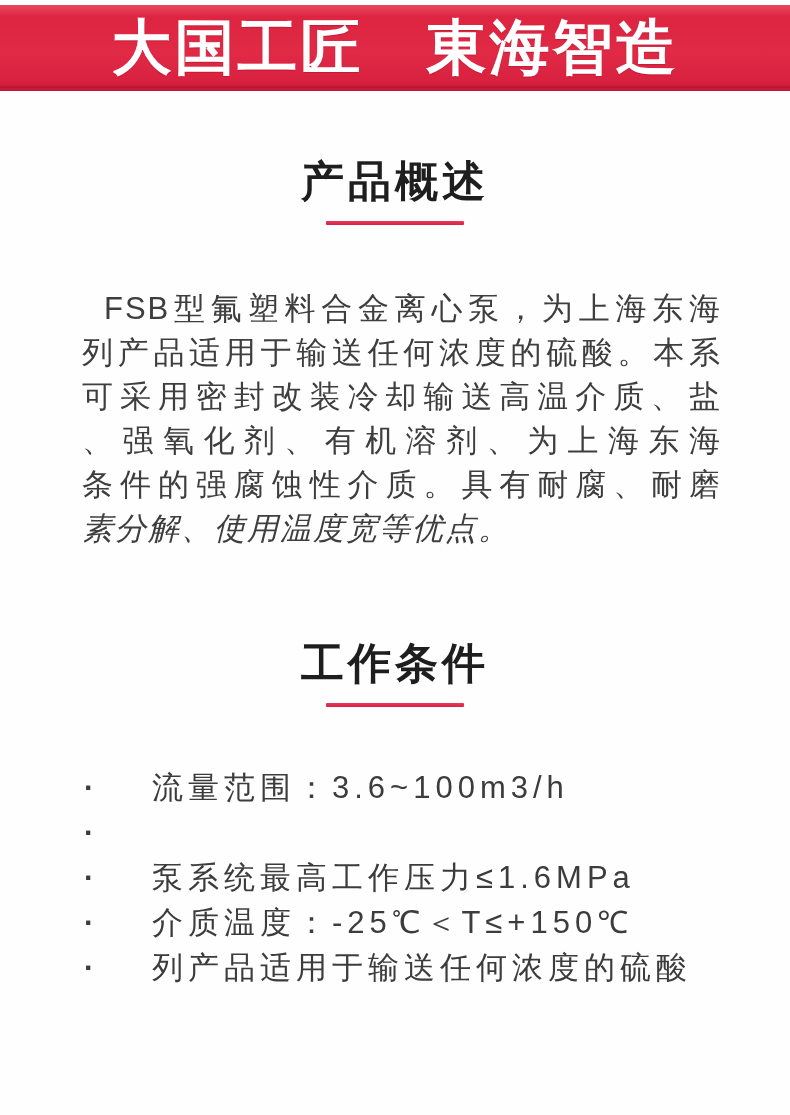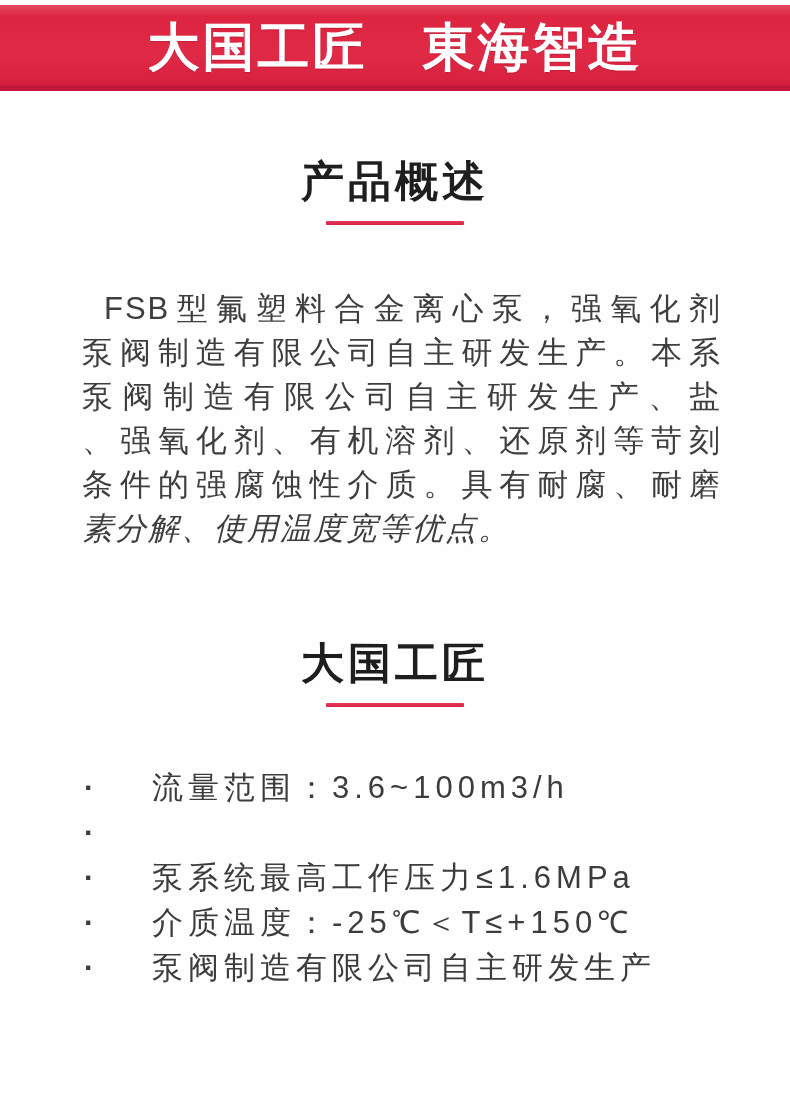--- a/index.html
+++ b/index.html
@@ -38,21 +38,21 @@
     left: 0;
     right: 0;
     bottom: 3px;
     height: 2px;
     background: #bb1634;
     opacity: .85;
   }
   .banner-title {
     margin: 0;
     color: #ffffff;
-    font-size: 52px;
+    font-size: 60px;
     font-weight: bold;
     letter-spacing: 3px;
     white-space: nowrap;
     text-shadow: 0 1px 1px rgba(120,0,20,.25);
   }
 
   
   .section-title {
     margin: 0;
     text-align: center;
@@ -122,49 +122,49 @@
 
   <header class="banner">
     <h1 class="banner-title">大国工匠　東海智造</h1>
   </header>
 
   <section class="section overview">
     <h2 class="section-title">产品概述</h2>
     <div class="title-underline"></div>
 
     <div class="paragraph">
-      <div class="para-line first">FSB型氟塑料合金离心泵，强氧化剂</div>
-      <div class="para-line">泵阀制造有限公司自主研发生产。本系</div>
-      <div class="para-line">泵阀制造有限公司自主研发生产、盐</div>
-      <div class="para-line">、强氧化剂、有机溶剂、还原剂等苛刻</div>
+      <div class="para-line first">FSB型氟塑料合金离心泵，为上海东海</div>
+      <div class="para-line">列产品适用于输送任何浓度的硫酸。本系</div>
+      <div class="para-line">可采用密封改装冷却输送高温介质、盐</div>
+      <div class="para-line">、强氧化剂、有机溶剂、为上海东海</div>
       <div class="para-line">条件的强腐蚀性介质。具有耐腐、耐磨</div>
       <div class="para-line last">素分解、使用温度宽等优点。</div>
     </div>
   </section>
 
   <section class="section conditions">
-    <h2 class="section-title">大国工匠</h2>
+    <h2 class="section-title">工作条件</h2>
     <div class="title-underline"></div>
 
     <ul class="bullet-list">
       <li class="bullet-item">
         <span class="bullet-dot">·</span>
         <span class="bullet-text">流量范围：3.6~100m3/h</span>
       </li>
       <li class="bullet-item">
         <span class="bullet-dot">·</span>
       </li>
       <li class="bullet-item">
         <span class="bullet-dot">·</span>
         <span class="bullet-text">泵系统最高工作压力≤1.6MPa</span>
       </li>
       <li class="bullet-item">
         <span class="bullet-dot">·</span>
         <span class="bullet-text">介质温度：-25℃＜T≤+150℃</span>
       </li>
       <li class="bullet-item">
         <span class="bullet-dot">·</span>
-        <span class="bullet-text">泵阀制造有限公司自主研发生产</span>
+        <span class="bullet-text">列产品适用于输送任何浓度的硫酸</span>
       </li>
     </ul>
   </section>
 
 </div>
 
 </body></html>

